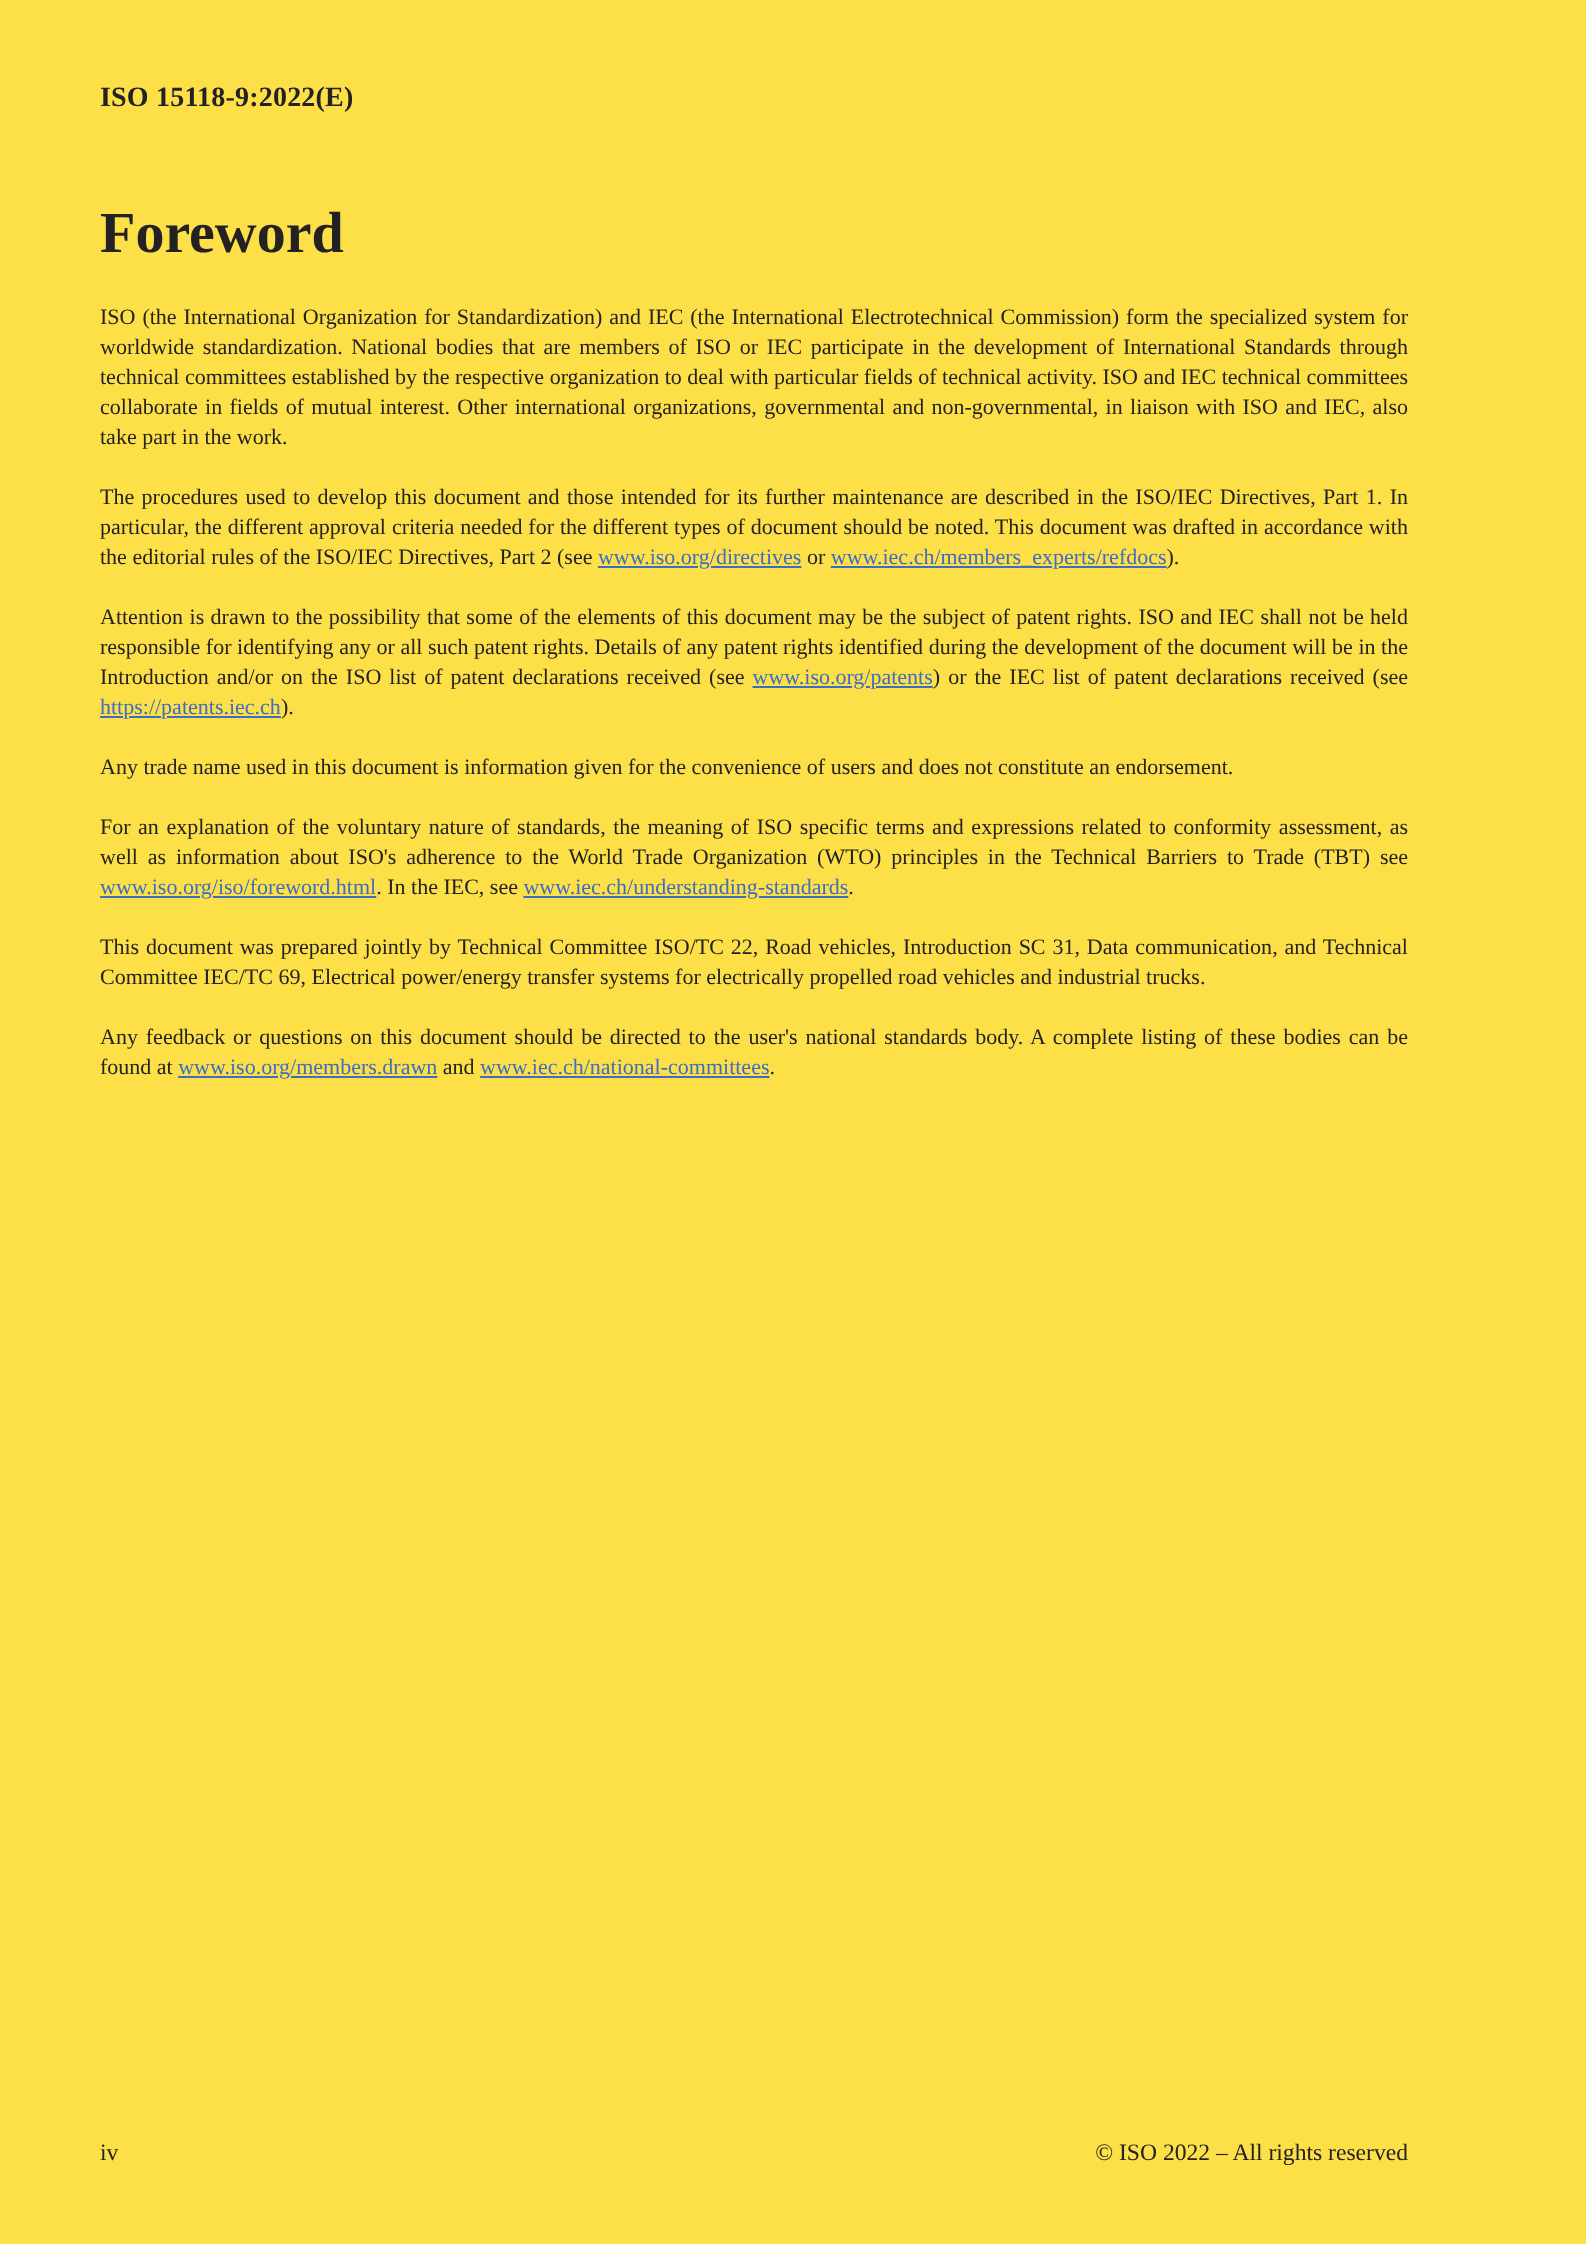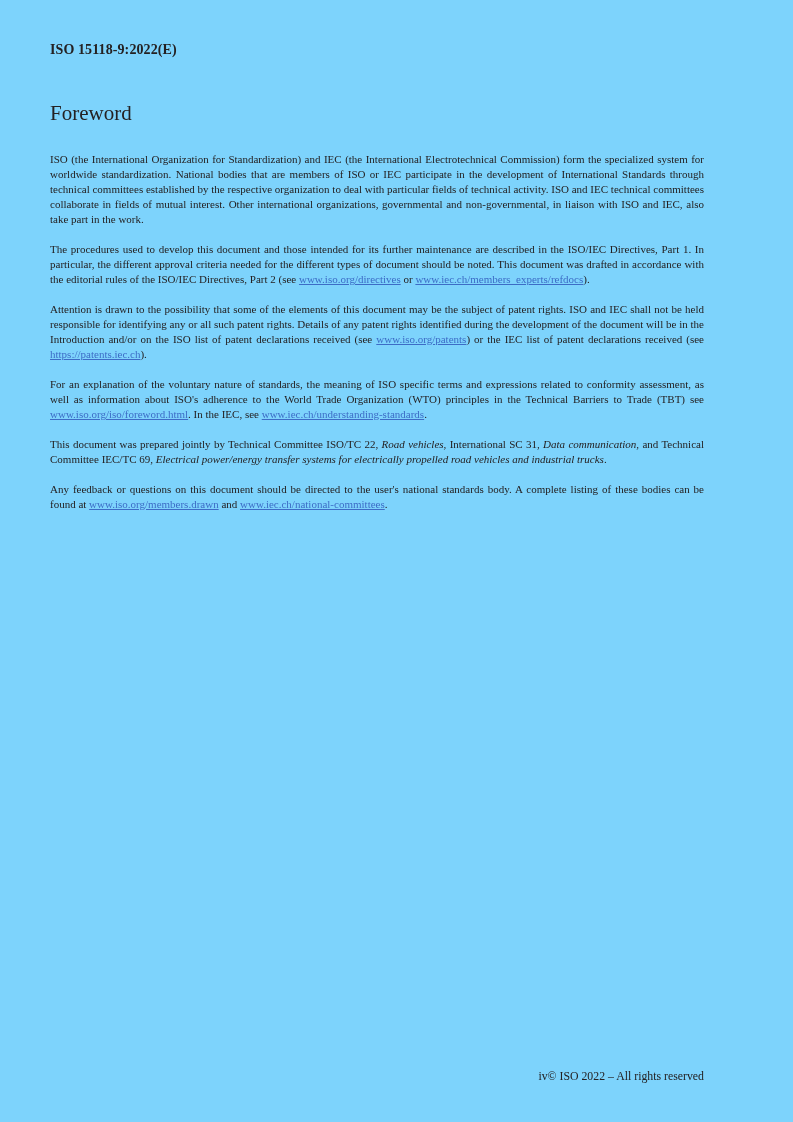--- a/index.html
+++ b/index.html
@@ -4,87 +4,87 @@
 <style>
   html, body {
     margin: 0;
     padding: 0;
     background: #ffffff;
   }
   .page {
     position: relative;
     width: 793px;
     height: 1122px;
-    background: #7dd3fc;
+    background: #fde047;
     font-family: "Liberation Serif", "DejaVu Serif", serif;
     color: #242122;
     overflow: hidden;
   }
   .doc-header {
     position: absolute;
     top: 42px;
     left: 50px;
     font-size: 14px;
     font-weight: bold;
     letter-spacing: 0.1px;
   }
   .page-title {
     position: absolute;
     top: 101px;
     left: 50px;
     margin: 0;
-    font-size: 21px;
-    font-weight: normal;
+    font-size: 29px;
+    font-weight: bold;
   }
   .content {
     position: absolute;
     top: 152px;
     left: 50px;
     width: 654px;
     font-size: 11px;
     line-height: 15px;
     text-align: justify;
   }
   .content p {
     margin: 0 0 15px 0;
     padding: 0;
   }
   .content a.lnk {
     color: var(--link-color, #3c6cc6);
     cursor: pointer;
   }
   .content .it {
-    font-style: italic;
   }
   .doc-footer {
     position: absolute;
     top: 1069px;
     left: 50px;
     right: 89px;
     display: flex;
-    justify-content: flex-end;
+    justify-content: space-between;
     align-items: baseline;
     font-size: 11.8px;
   }
 </style>
 </head>
 <body>
 
 <div class="page">
 
   <div class="doc-header">ISO 15118-9:2022(E)</div>
 
   <h1 class="page-title">Foreword</h1>
 
   <div class="content">
       <p><span>ISO (the International Organization for Standardization) and IEC (the International Electrotechnical Commission) form the specialized system for worldwide standardization. National bodies that are members of ISO or IEC participate in the development of International Standards through technical committees established by the respective organization to deal with particular fields of technical activity. ISO and IEC technical committees collaborate in fields of mutual interest. Other international organizations, governmental and non-governmental, in liaison with ISO and IEC, also take part in the work.</span></p>
       <p><span>The procedures used to develop this document and those intended for its further maintenance are described in the ISO/IEC Directives, Part 1. In particular, the different approval criteria needed for the different types of document should be noted. This document was drafted in accordance with the editorial rules of the ISO/IEC Directives, Part 2 (see </span><a class="lnk" href="#">www.iso.org/directives</a><span> or </span><a class="lnk" href="#">www.iec.ch/members_experts/refdocs</a><span>).</span></p>
       <p><span>Attention is drawn to the possibility that some of the elements of this document may be the subject of patent rights. ISO and IEC shall not be held responsible for identifying any or all such patent rights. Details of any patent rights identified during the development of the document will be in the Introduction and/or on the ISO list of patent declarations received (see </span><a class="lnk" href="#">www.iso.org/patents</a><span>) or the IEC list of patent declarations received (see </span><a class="lnk" href="#">https://patents.iec.ch</a><span>).</span></p>
+      <p><span>Any trade name used in this document is information given for the convenience of users and does not constitute an endorsement.</span></p>
       <p><span>For an explanation of the voluntary nature of standards, the meaning of ISO specific terms and expressions related to conformity assessment, as well as information about ISO's adherence to the World Trade Organization (WTO) principles in the Technical Barriers to Trade (TBT) see </span><a class="lnk" href="#">www.iso.org/iso/foreword.html</a><span>. In the IEC, see </span><a class="lnk" href="#">www.iec.ch/understanding-standards</a><span>.</span></p>
-      <p><span>This document was prepared jointly by Technical Committee ISO/TC 22, </span><span class="it">Road vehicles</span><span>, International SC 31, </span><span class="it">Data communication</span><span>, and Technical Committee IEC/TC 69, </span><span class="it">Electrical power/energy transfer systems for electrically propelled road vehicles and industrial trucks</span><span>.</span></p>
+      <p><span>This document was prepared jointly by Technical Committee ISO/TC 22, </span><span class="it">Road vehicles</span><span>, Introduction SC 31, </span><span class="it">Data communication</span><span>, and Technical Committee IEC/TC 69, </span><span class="it">Electrical power/energy transfer systems for electrically propelled road vehicles and industrial trucks</span><span>.</span></p>
       <p><span>Any feedback or questions on this document should be directed to the user's national standards body. A complete listing of these bodies can be found at </span><a class="lnk" href="#">www.iso.org/members.drawn</a><span> and </span><a class="lnk" href="#">www.iec.ch/national-committees</a><span>.</span></p>
     </div>
 
   <div class="doc-footer">
     <span>iv</span>
     <span>© ISO 2022 – All rights reserved</span>
   </div>
 
 </div>
 

